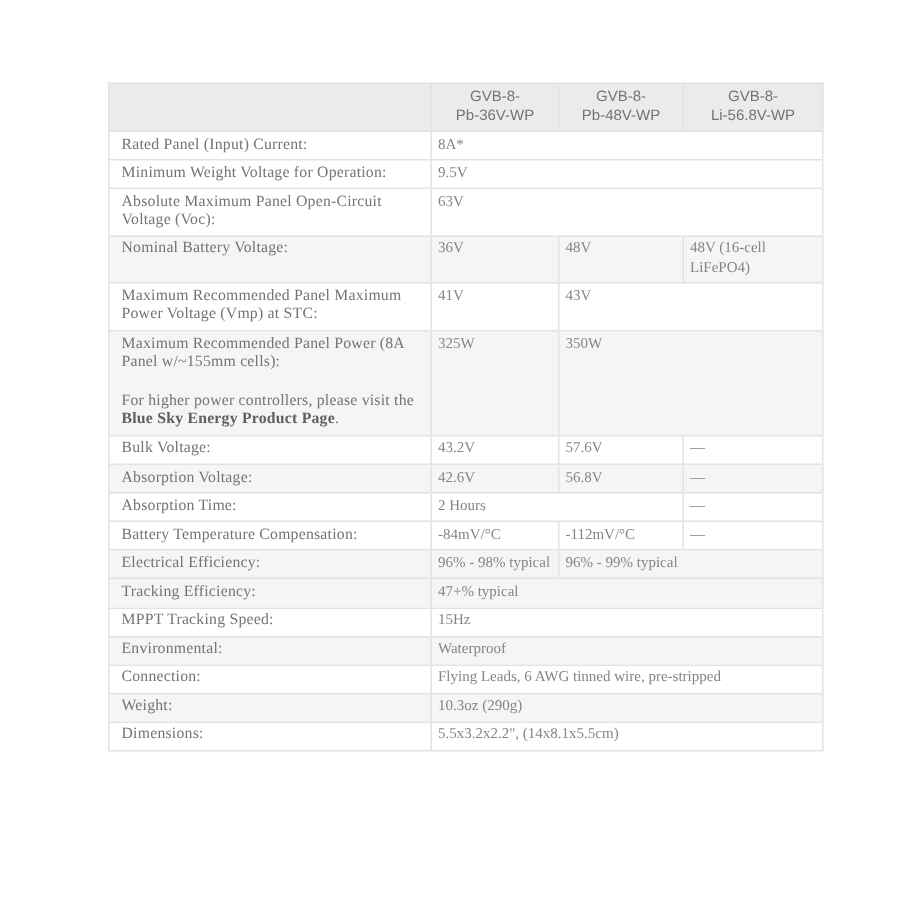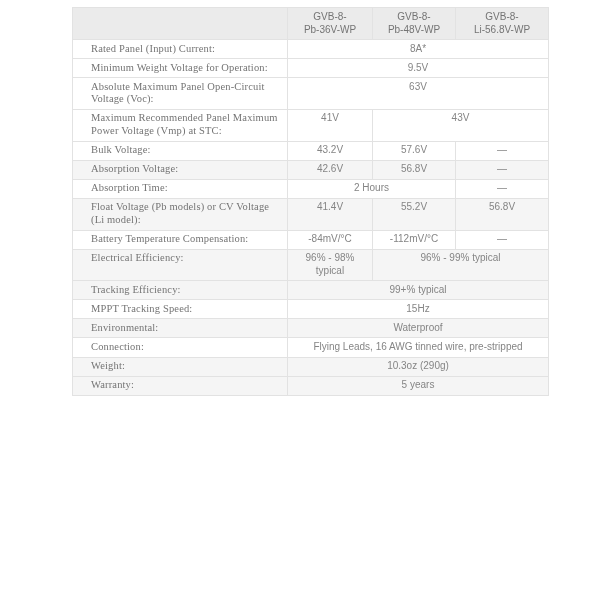--- a/index.html
+++ b/index.html
@@ -19,20 +19,21 @@
     overflow:hidden;
     font-family:"Liberation Sans", sans-serif;
   }
   .page{padding-top:7px;}
   table.spec-table{
     border-collapse:collapse;
     table-layout:fixed;
     margin-left:72px;
     width:476px;
     border:1px solid var(--border);
+    margin-top:48px;
   }
   col.c-label{width:215px;}
   col.c1{width:85px;}
   col.c2{width:83px;}
   col.c3{width:93px;}
   thead th{
     background:var(--header-bg);
     font-family:"Liberation Sans", sans-serif;
     font-weight:normal;
     font-size:10px;
@@ -52,28 +53,28 @@
     vertical-align:top;
     padding:2.5px 4px 3px 4px;
   }
   td.label{
     font-family:"Liberation Serif", serif;
     font-size:10.5px;
     line-height:1.2;
     letter-spacing:0.15px;
     color:var(--label-text);
     text-align:left;
-    padding-left:18px;
+    padding-left:8px;
   }
   td.value{
-    font-family:Liberation Sans, sans-serif;
+    font-family:Liberation Serif, serif;
     font-size:10px;
     line-height:1.25;
     color:var(--value-text);
-    text-align:center;
+    text-align:left;
     border-left:1px solid var(--border);
   }
   .row-note{
     margin-top:13px;
   }
   .note-link{
     font-weight:bold;
     color:var(--link-text);
     cursor:pointer;
   }
@@ -106,79 +107,84 @@
           <td class="value" colspan="3">8A*</td>
         </tr>
         <tr>
           <td class="label"><span>Minimum Weight Voltage for Operation:</span></td>
           <td class="value" colspan="3">9.5V</td>
         </tr>
         <tr>
           <td class="label"><span>Absolute Maximum Panel Open-Circuit Voltage (Voc):</span></td>
           <td class="value" colspan="3">63V</td>
         </tr>
+        <tr class="alt">
+          <td class="label"><span>Nominal Battery Voltage:</span></td>
+          <td class="value">36V</td>
+          <td class="value">48V</td>
+          <td class="value">48V (16-cell LiFePO4)</td>
+        </tr>
         <tr>
           <td class="label"><span>Maximum Recommended Panel Maximum Power Voltage (Vmp) at STC:</span></td>
           <td class="value">41V</td>
           <td class="value" colspan="2">43V</td>
+        </tr>
+        <tr class="alt">
+          <td class="label"><span>Maximum Recommended Panel Power (8A Panel w/~155mm cells):</span><div class="row-note">For higher power controllers, please visit the <span class="note-link">Blue Sky Energy Product Page</span>.</div></td>
+          <td class="value">325W</td>
+          <td class="value" colspan="2">350W</td>
         </tr>
         <tr>
           <td class="label"><span>Bulk Voltage:</span></td>
           <td class="value">43.2V</td>
           <td class="value">57.6V</td>
           <td class="value">—</td>
         </tr>
         <tr class="alt">
           <td class="label"><span>Absorption Voltage:</span></td>
           <td class="value">42.6V</td>
           <td class="value">56.8V</td>
           <td class="value">—</td>
         </tr>
         <tr>
           <td class="label"><span>Absorption Time:</span></td>
           <td class="value" colspan="2">2 Hours</td>
           <td class="value">—</td>
         </tr>
-        <tr class="alt">
-          <td class="label"><span>Float Voltage (Pb models) or CV Voltage (Li model):</span></td>
-          <td class="value">41.4V</td>
-          <td class="value">55.2V</td>
-          <td class="value">56.8V</td>
-        </tr>
         <tr>
           <td class="label"><span>Battery Temperature Compensation:</span></td>
           <td class="value">-84mV/°C</td>
           <td class="value">-112mV/°C</td>
           <td class="value">—</td>
         </tr>
         <tr class="alt">
           <td class="label"><span>Electrical Efficiency:</span></td>
           <td class="value">96% - 98% typical</td>
           <td class="value" colspan="2">96% - 99% typical</td>
         </tr>
         <tr class="alt">
           <td class="label"><span>Tracking Efficiency:</span></td>
-          <td class="value" colspan="3">99+% typical</td>
+          <td class="value" colspan="3">47+% typical</td>
         </tr>
         <tr>
           <td class="label"><span>MPPT Tracking Speed:</span></td>
           <td class="value" colspan="3">15Hz</td>
         </tr>
         <tr class="alt">
           <td class="label"><span>Environmental:</span></td>
           <td class="value" colspan="3">Waterproof</td>
         </tr>
         <tr>
           <td class="label"><span>Connection:</span></td>
-          <td class="value" colspan="3">Flying Leads, 16 AWG tinned wire, pre-stripped</td>
+          <td class="value" colspan="3">Flying Leads, 6 AWG tinned wire, pre-stripped</td>
         </tr>
         <tr class="alt">
           <td class="label"><span>Weight:</span></td>
           <td class="value" colspan="3">10.3oz (290g)</td>
         </tr>
-        <tr class="alt">
-          <td class="label"><span>Warranty:</span></td>
-          <td class="value" colspan="3">5 years</td>
+        <tr>
+          <td class="label"><span>Dimensions:</span></td>
+          <td class="value" colspan="3">5.5x3.2x2.2", (14x8.1x5.5cm)</td>
         </tr>
       </tbody>
   </table>
 
 </div>
 
 </body></html>

